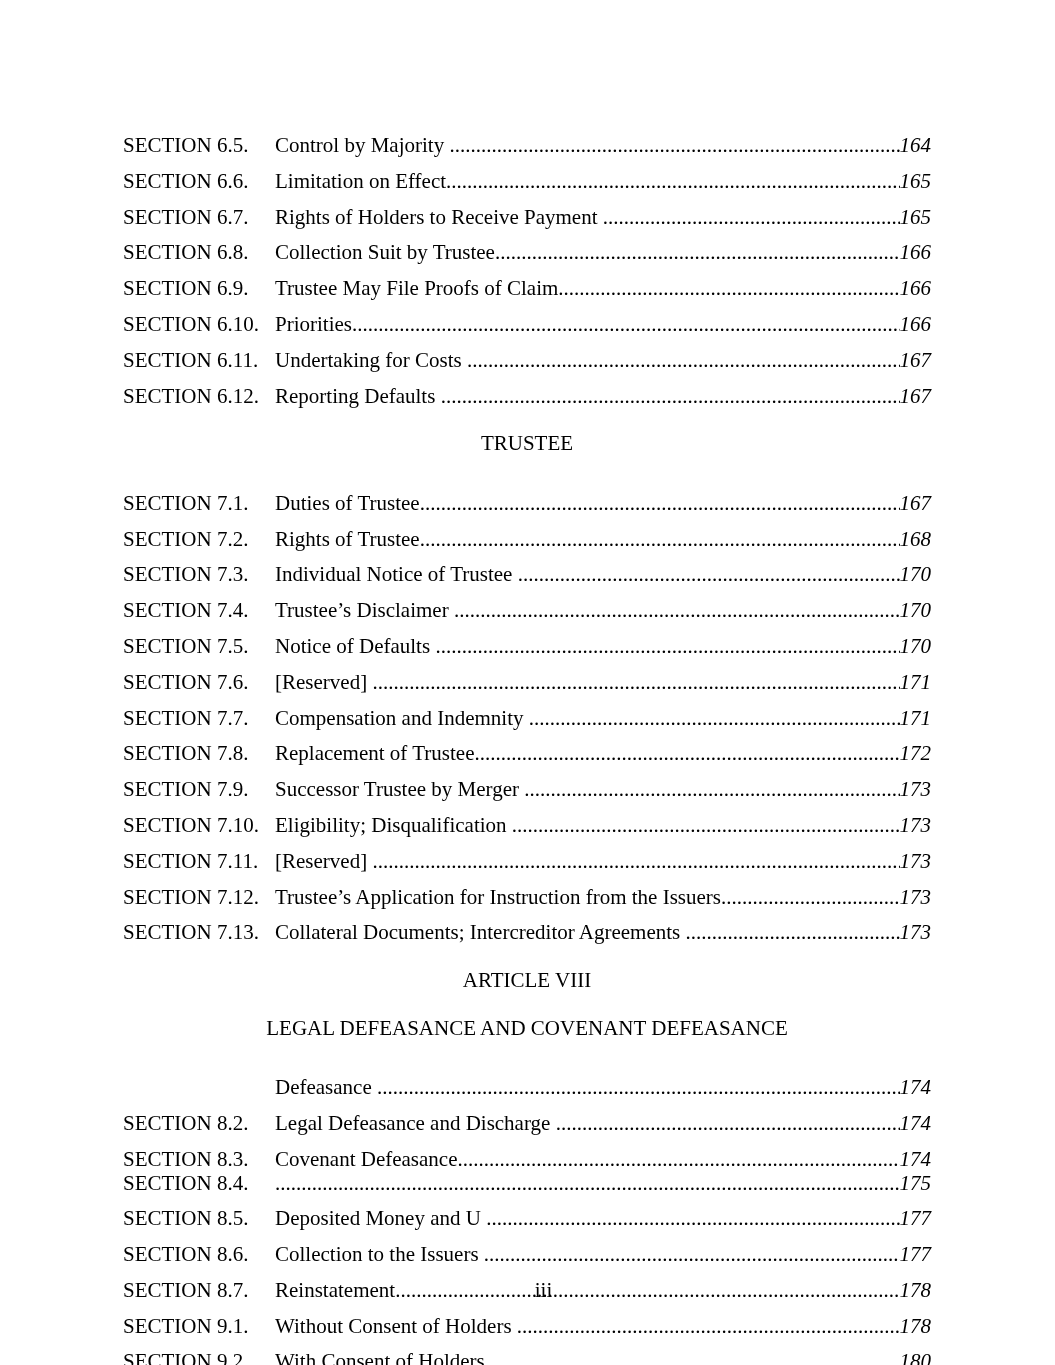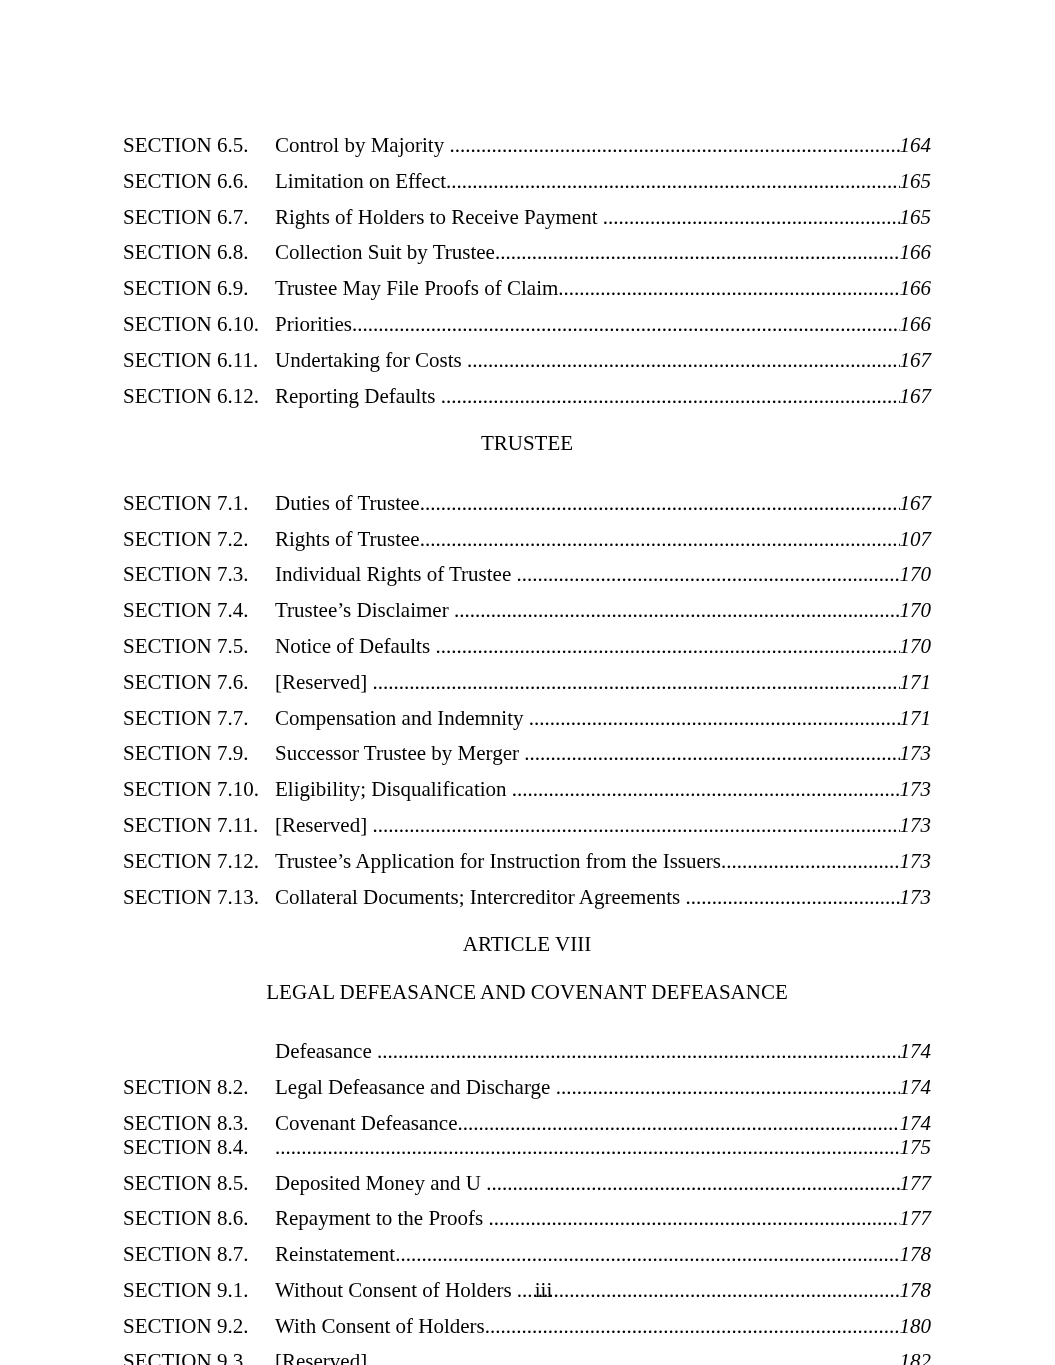--- a/index.html
+++ b/index.html
@@ -35,39 +35,40 @@
       <div class="toc-row"><span class="toc-label">SECTION 6.5.</span><span class="toc-title">Control by Majority </span><span class="toc-leader"></span><span class="toc-page">164</span></div>
       <div class="toc-row"><span class="toc-label">SECTION 6.6.</span><span class="toc-title">Limitation on Effect</span><span class="toc-leader"></span><span class="toc-page">165</span></div>
       <div class="toc-row"><span class="toc-label">SECTION 6.7.</span><span class="toc-title">Rights of Holders to Receive Payment </span><span class="toc-leader"></span><span class="toc-page">165</span></div>
       <div class="toc-row"><span class="toc-label">SECTION 6.8.</span><span class="toc-title">Collection Suit by Trustee</span><span class="toc-leader"></span><span class="toc-page">166</span></div>
       <div class="toc-row"><span class="toc-label">SECTION 6.9.</span><span class="toc-title">Trustee May File Proofs of Claim</span><span class="toc-leader"></span><span class="toc-page">166</span></div>
       <div class="toc-row"><span class="toc-label">SECTION 6.10.</span><span class="toc-title">Priorities</span><span class="toc-leader"></span><span class="toc-page">166</span></div>
       <div class="toc-row"><span class="toc-label">SECTION 6.11.</span><span class="toc-title">Undertaking for Costs </span><span class="toc-leader"></span><span class="toc-page">167</span></div>
       <div class="toc-row"><span class="toc-label">SECTION 6.12.</span><span class="toc-title">Reporting Defaults </span><span class="toc-leader"></span><span class="toc-page">167</span></div>
       <div class="article-subheading">TRUSTEE</div>
       <div class="toc-row"><span class="toc-label">SECTION 7.1.</span><span class="toc-title">Duties of Trustee</span><span class="toc-leader"></span><span class="toc-page">167</span></div>
-      <div class="toc-row"><span class="toc-label">SECTION 7.2.</span><span class="toc-title">Rights of Trustee</span><span class="toc-leader"></span><span class="toc-page">107</span></div>
-      <div class="toc-row"><span class="toc-label">SECTION 7.3.</span><span class="toc-title">Individual Rights of Trustee </span><span class="toc-leader"></span><span class="toc-page">170</span></div>
+      <div class="toc-row"><span class="toc-label">SECTION 7.2.</span><span class="toc-title">Rights of Trustee</span><span class="toc-leader"></span><span class="toc-page">168</span></div>
+      <div class="toc-row"><span class="toc-label">SECTION 7.3.</span><span class="toc-title">Individual Notice of Trustee </span><span class="toc-leader"></span><span class="toc-page">170</span></div>
       <div class="toc-row"><span class="toc-label">SECTION 7.4.</span><span class="toc-title">Trustee’s Disclaimer </span><span class="toc-leader"></span><span class="toc-page">170</span></div>
       <div class="toc-row"><span class="toc-label">SECTION 7.5.</span><span class="toc-title">Notice of Defaults </span><span class="toc-leader"></span><span class="toc-page">170</span></div>
       <div class="toc-row"><span class="toc-label">SECTION 7.6.</span><span class="toc-title">[Reserved] </span><span class="toc-leader"></span><span class="toc-page">171</span></div>
       <div class="toc-row"><span class="toc-label">SECTION 7.7.</span><span class="toc-title">Compensation and Indemnity </span><span class="toc-leader"></span><span class="toc-page">171</span></div>
+      <div class="toc-row"><span class="toc-label">SECTION 7.8.</span><span class="toc-title">Replacement of Trustee</span><span class="toc-leader"></span><span class="toc-page">172</span></div>
       <div class="toc-row"><span class="toc-label">SECTION 7.9.</span><span class="toc-title">Successor Trustee by Merger </span><span class="toc-leader"></span><span class="toc-page">173</span></div>
       <div class="toc-row"><span class="toc-label">SECTION 7.10.</span><span class="toc-title">Eligibility; Disqualification </span><span class="toc-leader"></span><span class="toc-page">173</span></div>
       <div class="toc-row"><span class="toc-label">SECTION 7.11.</span><span class="toc-title">[Reserved] </span><span class="toc-leader"></span><span class="toc-page">173</span></div>
       <div class="toc-row"><span class="toc-label">SECTION 7.12.</span><span class="toc-title">Trustee’s Application for Instruction from the Issuers</span><span class="toc-leader"></span><span class="toc-page">173</span></div>
       <div class="toc-row"><span class="toc-label">SECTION 7.13.</span><span class="toc-title">Collateral Documents; Intercreditor Agreements </span><span class="toc-leader"></span><span class="toc-page">173</span></div>
       <div class="article-heading">ARTICLE VIII</div>
       <div class="article-subheading">LEGAL DEFEASANCE AND COVENANT DEFEASANCE</div>
       <div class="toc-row"><span class="toc-label"></span><span class="toc-title">Defeasance </span><span class="toc-leader"></span><span class="toc-page">174</span></div>
       <div class="toc-row"><span class="toc-label">SECTION 8.2.</span><span class="toc-title">Legal Defeasance and Discharge </span><span class="toc-leader"></span><span class="toc-page">174</span></div>
       <div class="toc-row"><span class="toc-label">SECTION 8.3.</span><span class="toc-title">Covenant Defeasance</span><span class="toc-leader"></span><span class="toc-page">174</span></div>
       <div class="toc-row"><span class="toc-label">SECTION 8.4.</span><span class="toc-leader"></span><span class="toc-page">175</span></div>
       <div class="toc-row"><span class="toc-label">SECTION 8.5.</span><span class="toc-title">Deposited Money and U </span><span class="toc-leader"></span><span class="toc-page">177</span></div>
-      <div class="toc-row"><span class="toc-label">SECTION 8.6.</span><span class="toc-title">Repayment to the Proofs </span><span class="toc-leader"></span><span class="toc-page">177</span></div>
+      <div class="toc-row"><span class="toc-label">SECTION 8.6.</span><span class="toc-title">Collection to the Issuers </span><span class="toc-leader"></span><span class="toc-page">177</span></div>
       <div class="toc-row"><span class="toc-label">SECTION 8.7.</span><span class="toc-title">Reinstatement</span><span class="toc-leader"></span><span class="toc-page">178</span></div>
       <div class="toc-row"><span class="toc-label">SECTION 9.1.</span><span class="toc-title">Without Consent of Holders </span><span class="toc-leader"></span><span class="toc-page">178</span></div>
       <div class="toc-row"><span class="toc-label">SECTION 9.2.</span><span class="toc-title">With Consent of Holders</span><span class="toc-leader"></span><span class="toc-page">180</span></div>
       <div class="toc-row"><span class="toc-label">SECTION 9.3.</span><span class="toc-title">[Reserved] </span><span class="toc-leader"></span><span class="toc-page">182</span></div>
     </div>
   <div class="page-footer">
     <span>iii</span>
   </div>
 </div>
 

